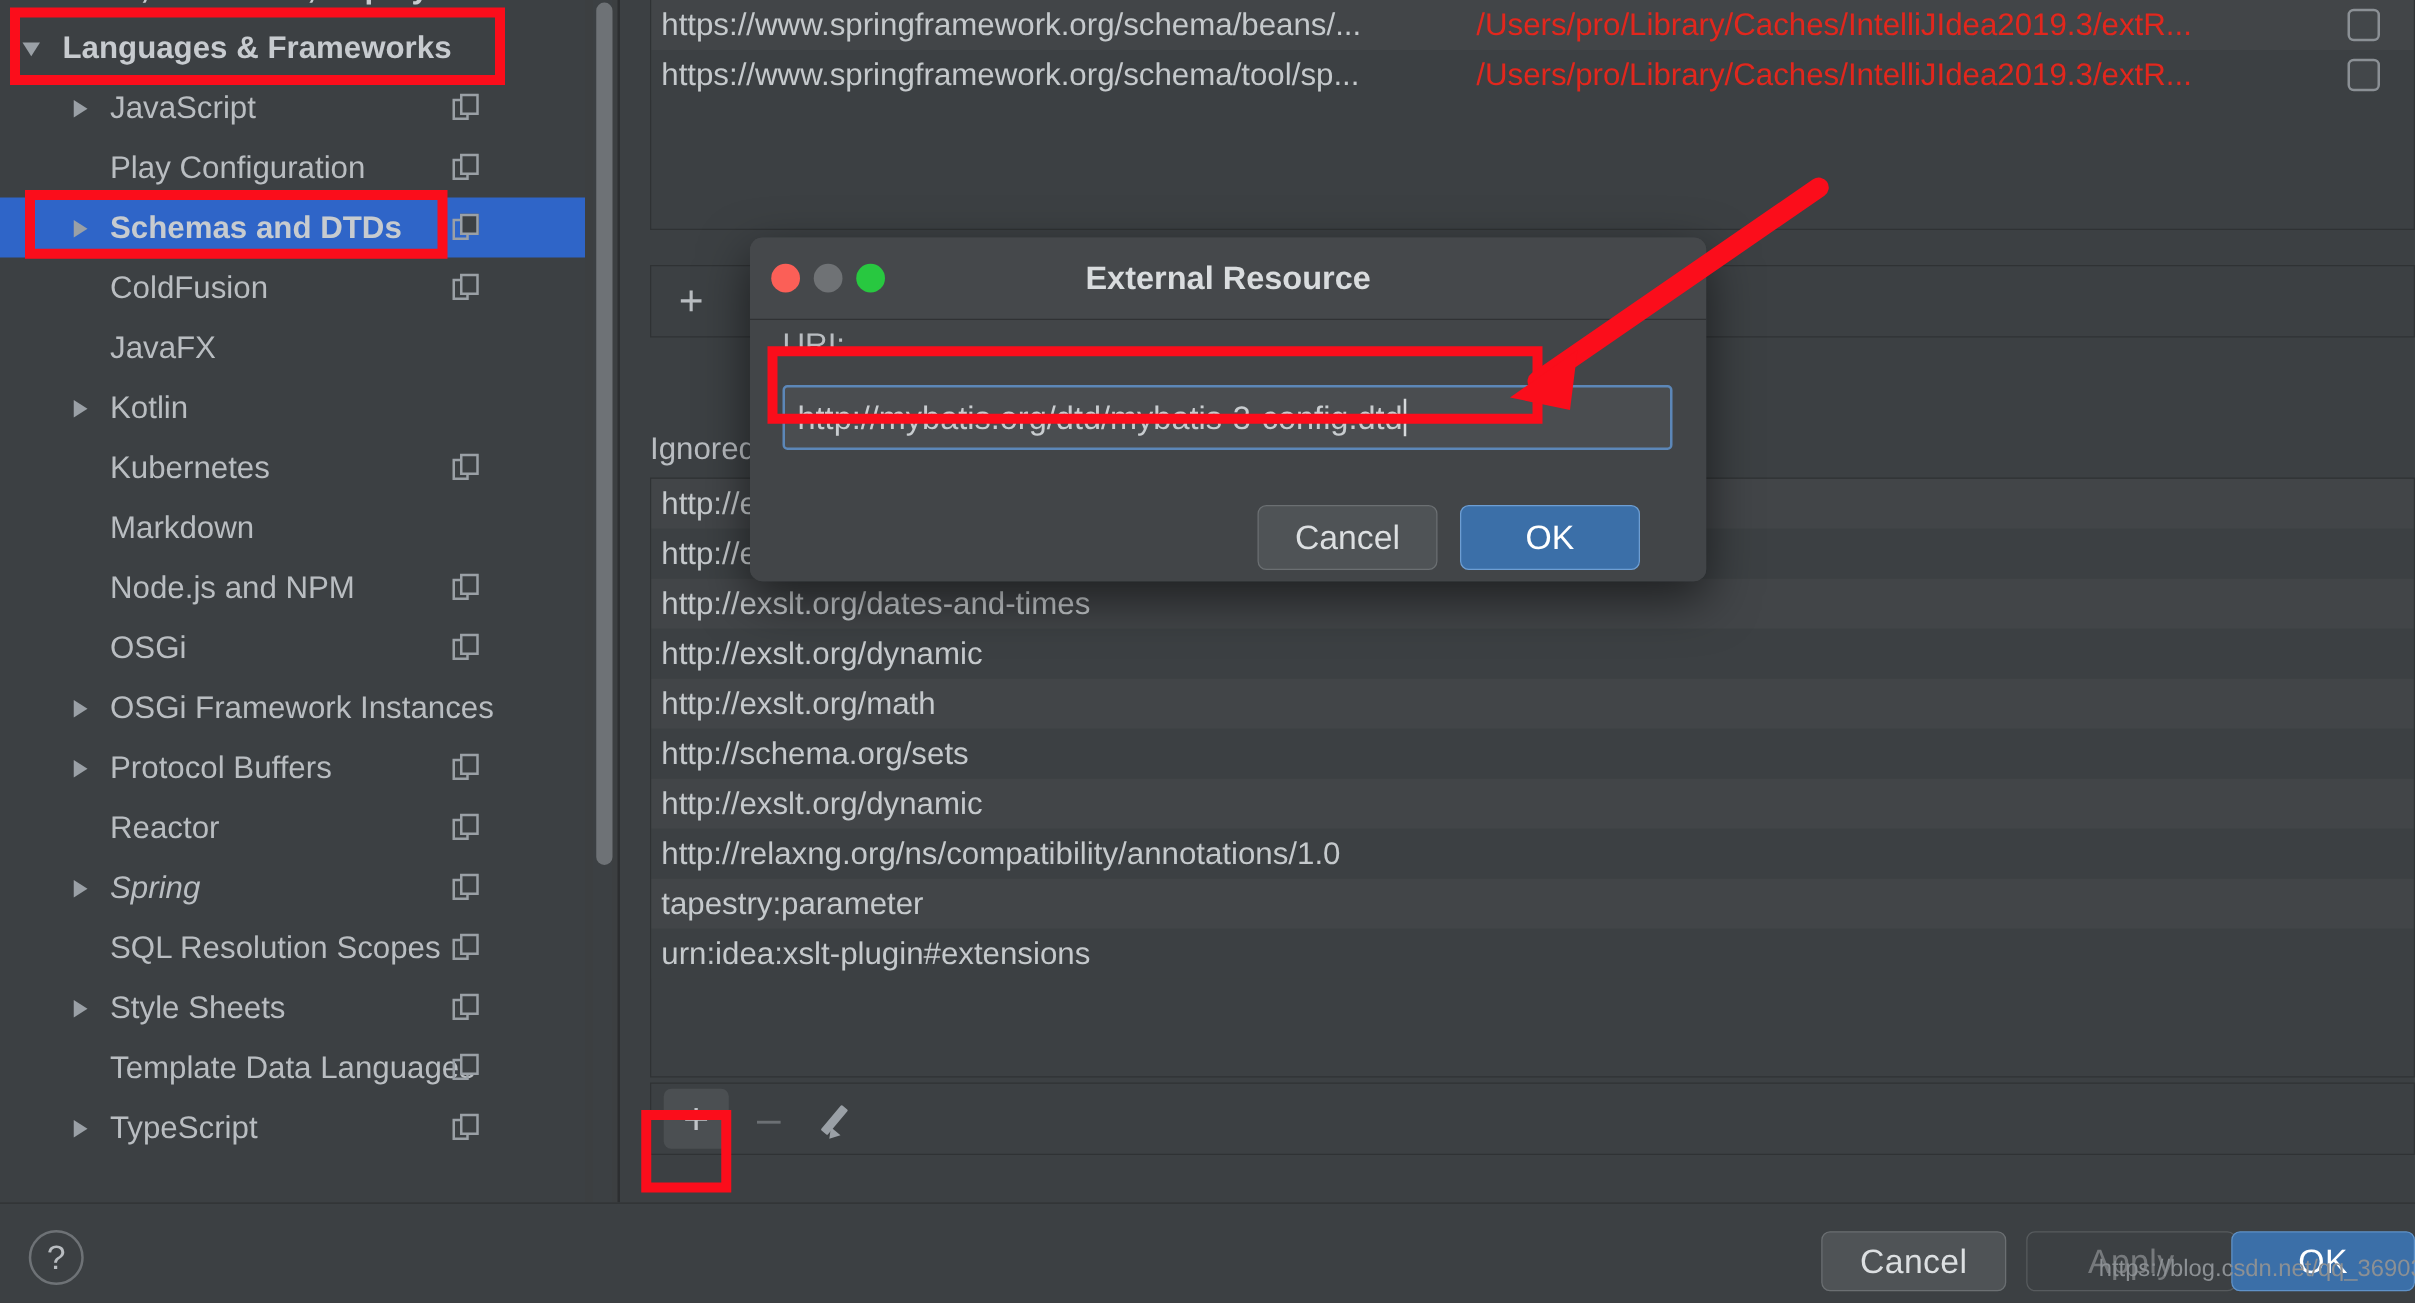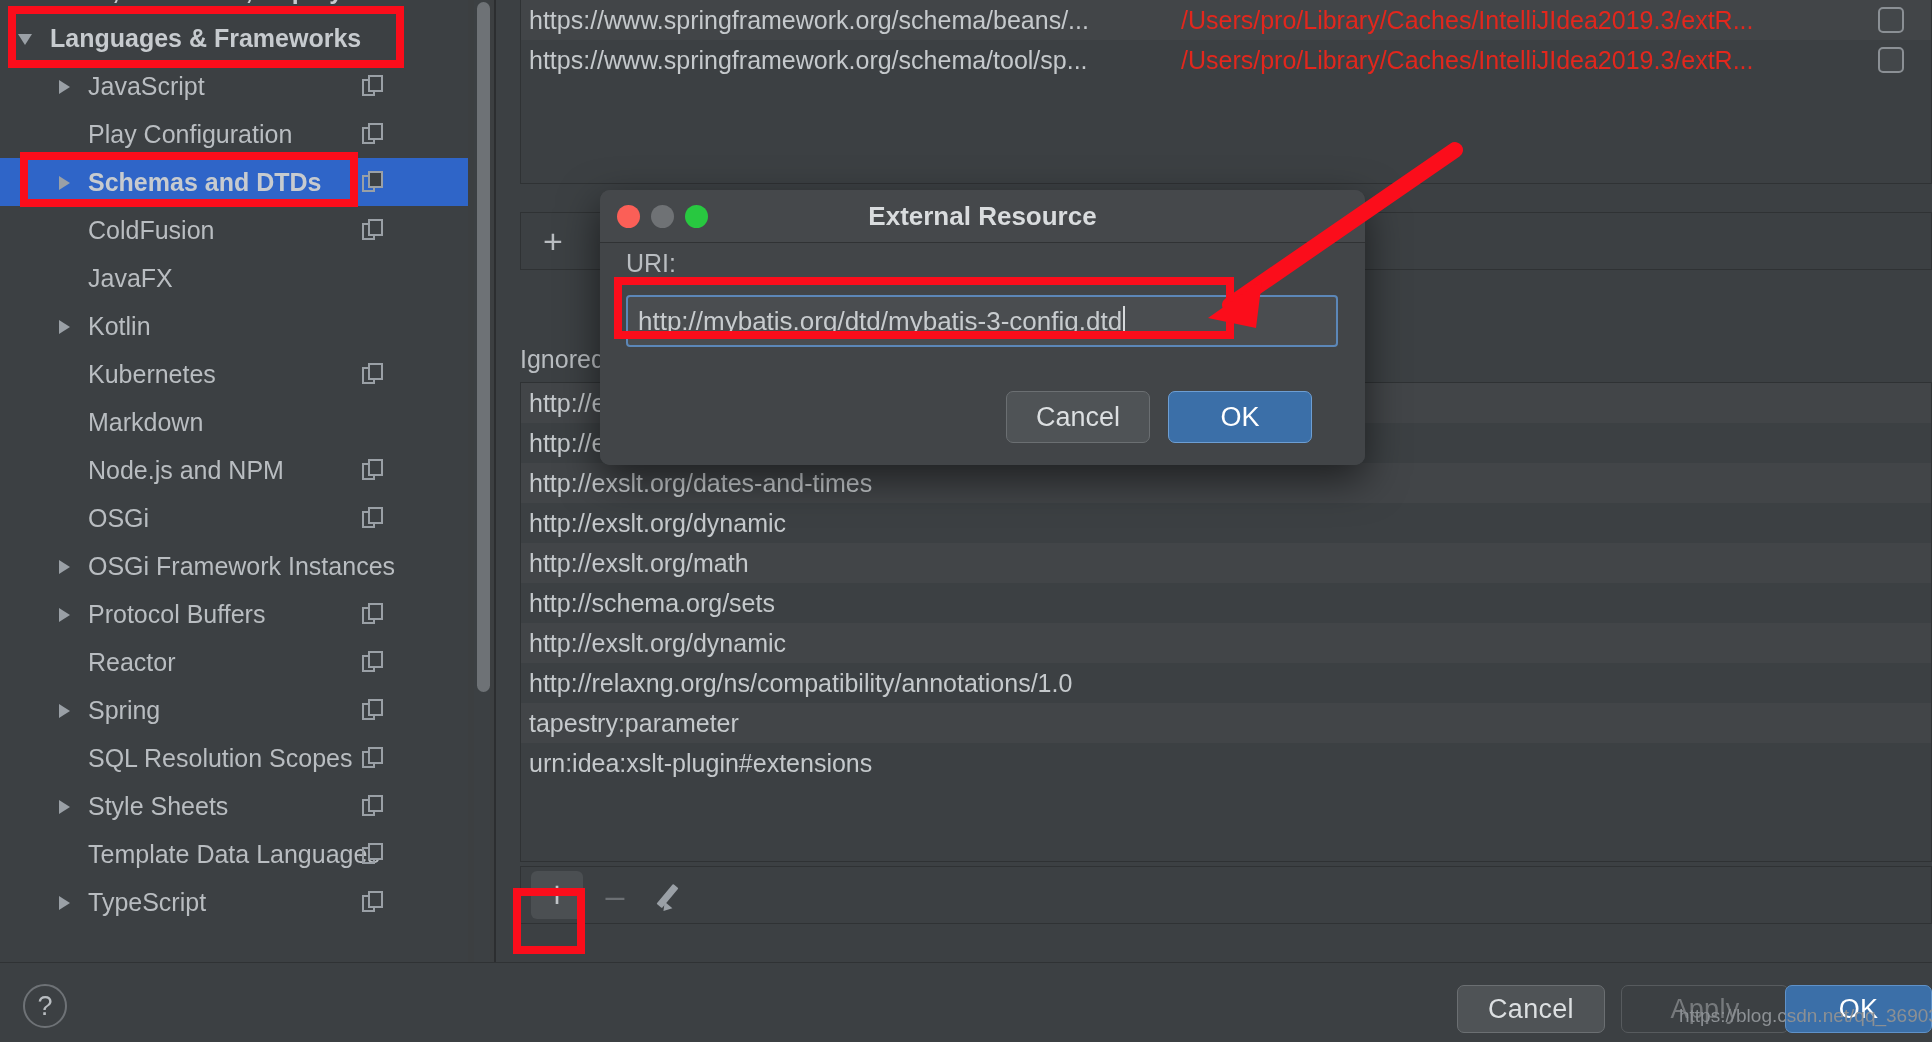--- a/index.html
+++ b/index.html
@@ -159,21 +159,21 @@
   }
 
   
   #dialog {
     position: absolute; left: 600px; top: 190px; width: 765px; height: 275px;
     background: #45484b; border-radius: 10px;
     box-shadow: 0 14px 40px rgba(0,0,0,0.55);
     z-index: 30; overflow: hidden;
   }
   #dlg-titlebar {
-    position: relative; height: 53px; background: #45484b;
+    position: relative; height: 66px; background: #45484b;
     border-bottom: 1px solid #303234; display: flex; align-items: center;
   }
   .traffic { width: 23px; height: 23px; border-radius: 50%; margin-left: 11px; }
   .traffic.red { background: #fb5f57; margin-left: 17px; }
   .traffic.yellow { background: #6f7275; }
   .traffic.green { background: #28c840; }
   #dlg-title {
     position: absolute; left: 0; right: 0; text-align: center;
     color: #d9dcde; font-size: 26px; font-weight: bold;
   }
@@ -310,21 +310,21 @@
         <div class="tree-row">
           <span class="tw" style="margin-left: 52px;"></span>
           <span class="tree-label" style="padding-left: 10px;">Reactor</span>
           <span class="copy-ic">
             <i class="a"></i>
             <i class="b"></i>
           </span>
         </div>
         <div class="tree-row">
           <span class="tw right" style="margin-left: 52px;"></span>
-          <span class="tree-label" style="padding-left: 10px;">Spring</span>
+          <span class="tree-label" style="padding-left: 10px; font-style: italic;">Spring</span>
           <span class="copy-ic">
             <i class="a"></i>
             <i class="b"></i>
           </span>
         </div>
         <div class="tree-row">
           <span class="tw" style="margin-left: 52px;"></span>
           <span class="tree-label" style="padding-left: 10px;">SQL Resolution Scopes</span>
           <span class="copy-ic">
             <i class="a"></i>

